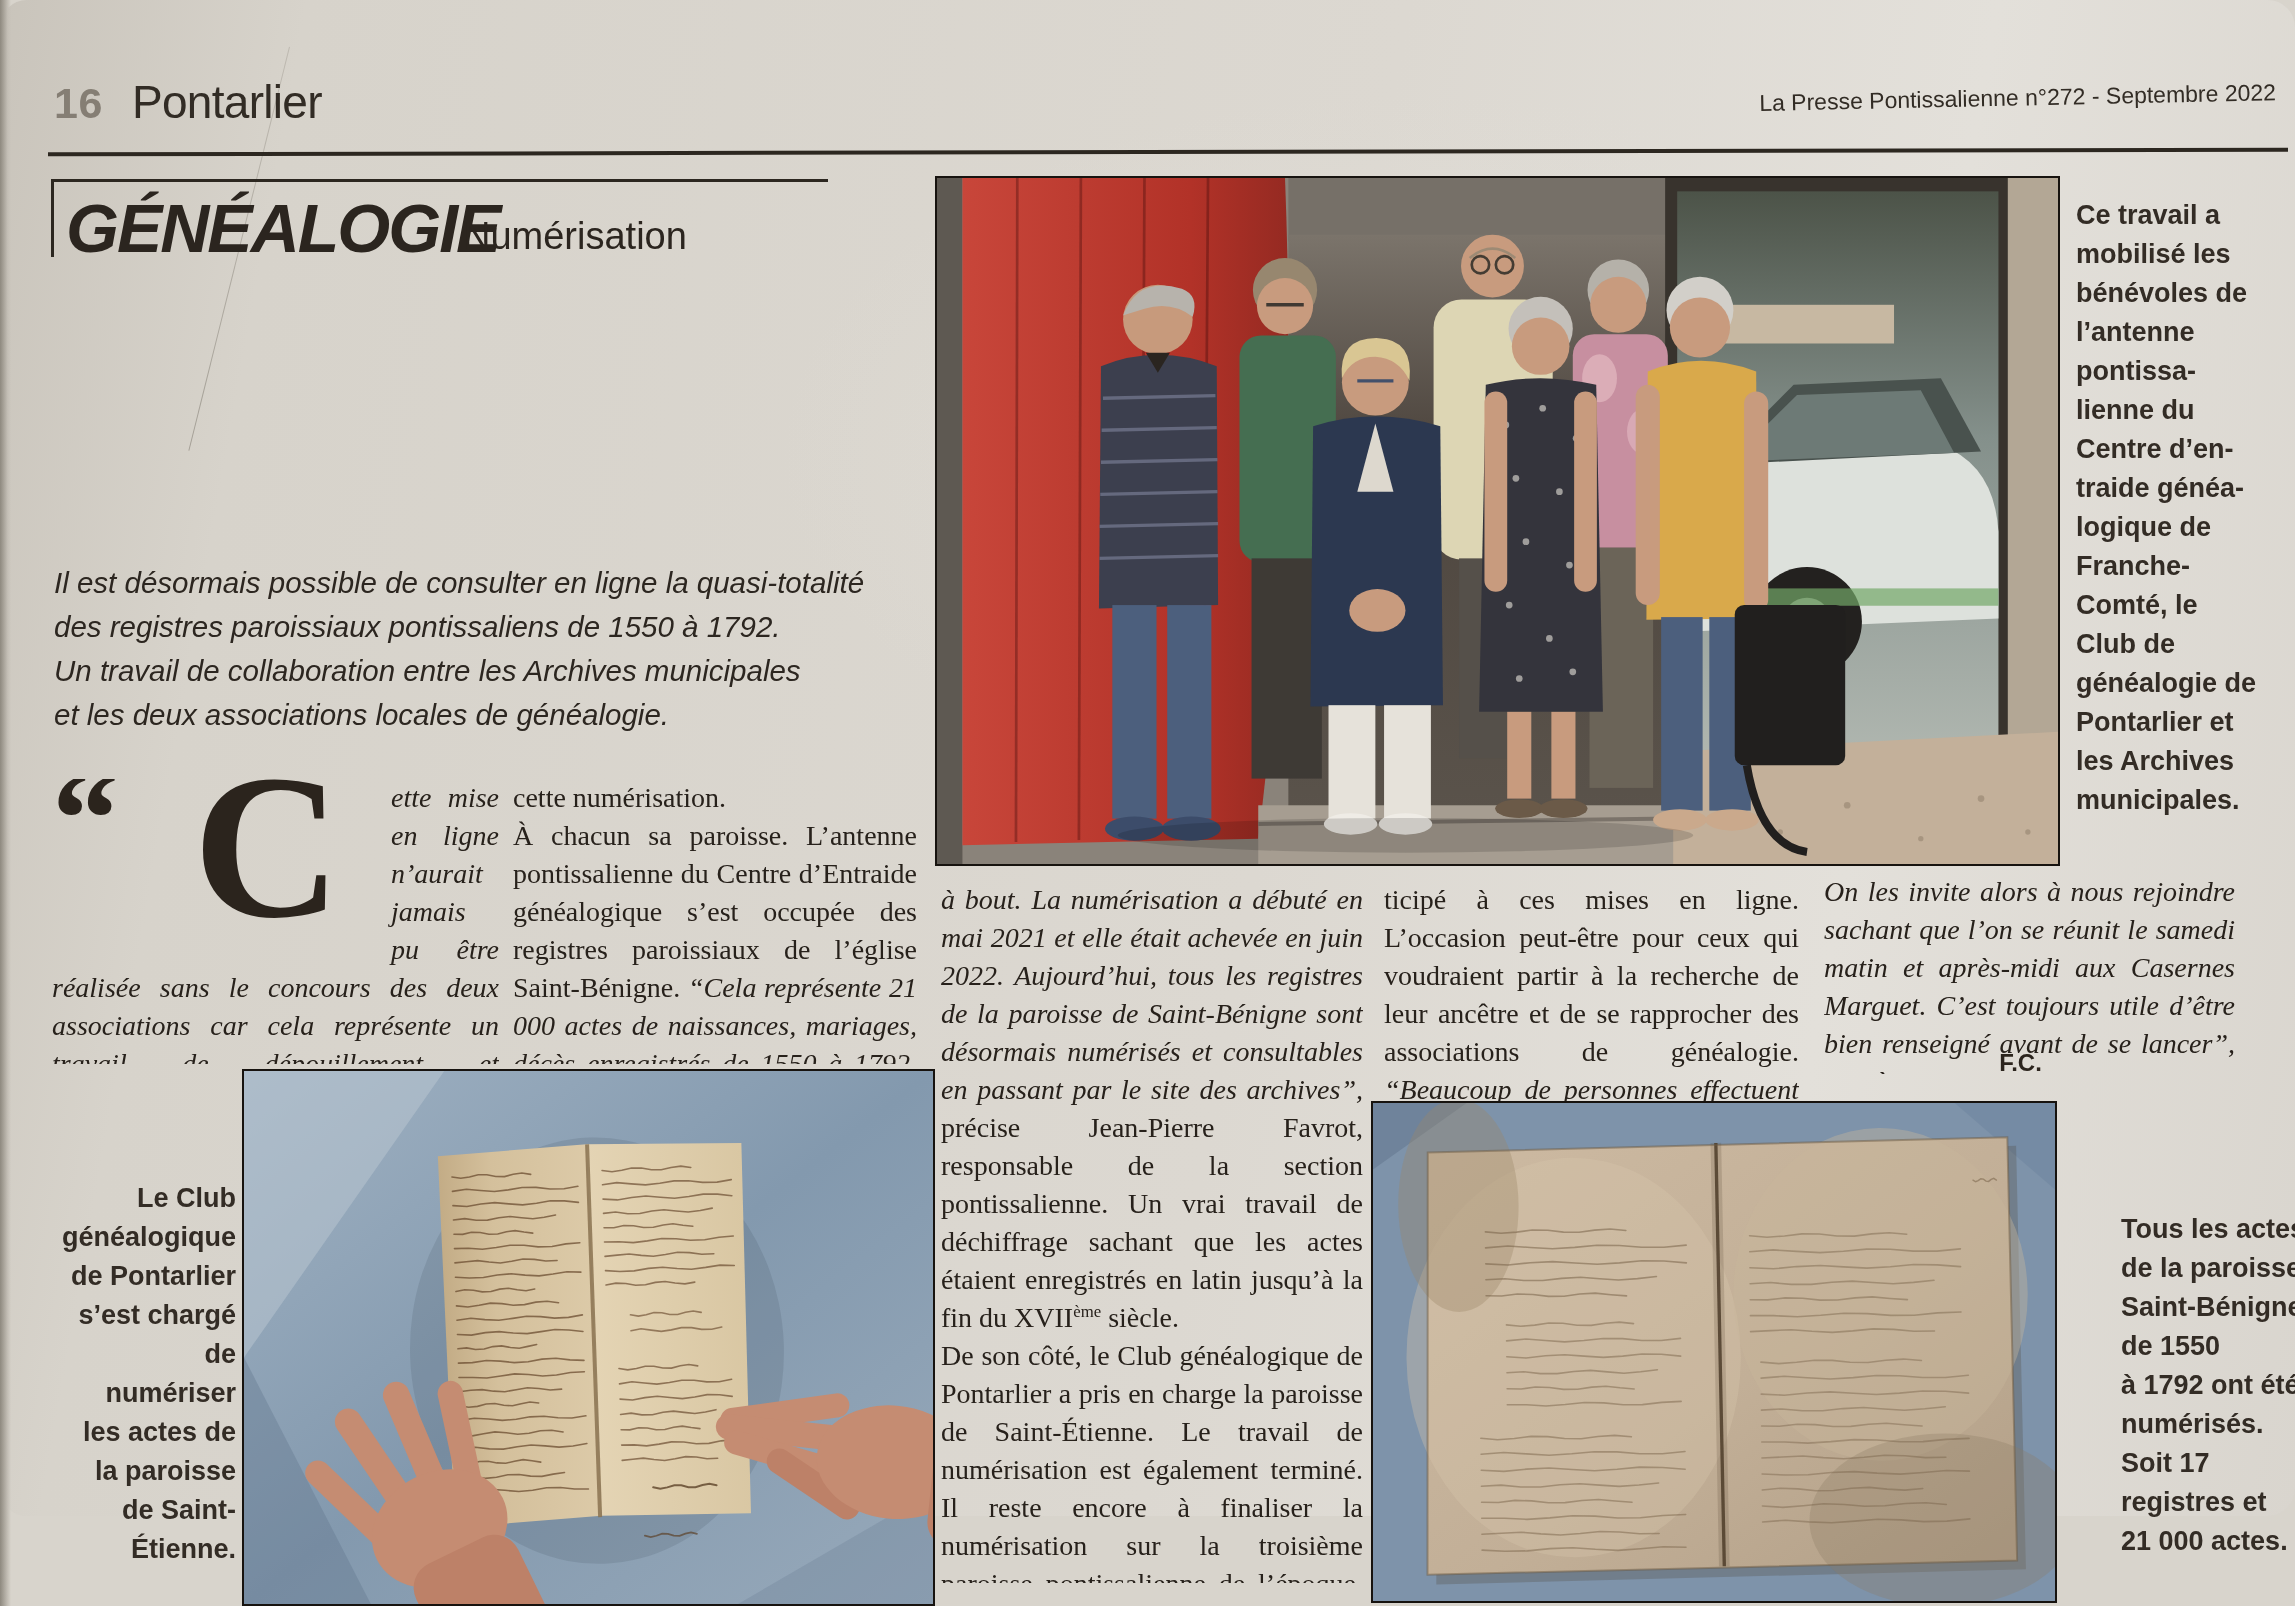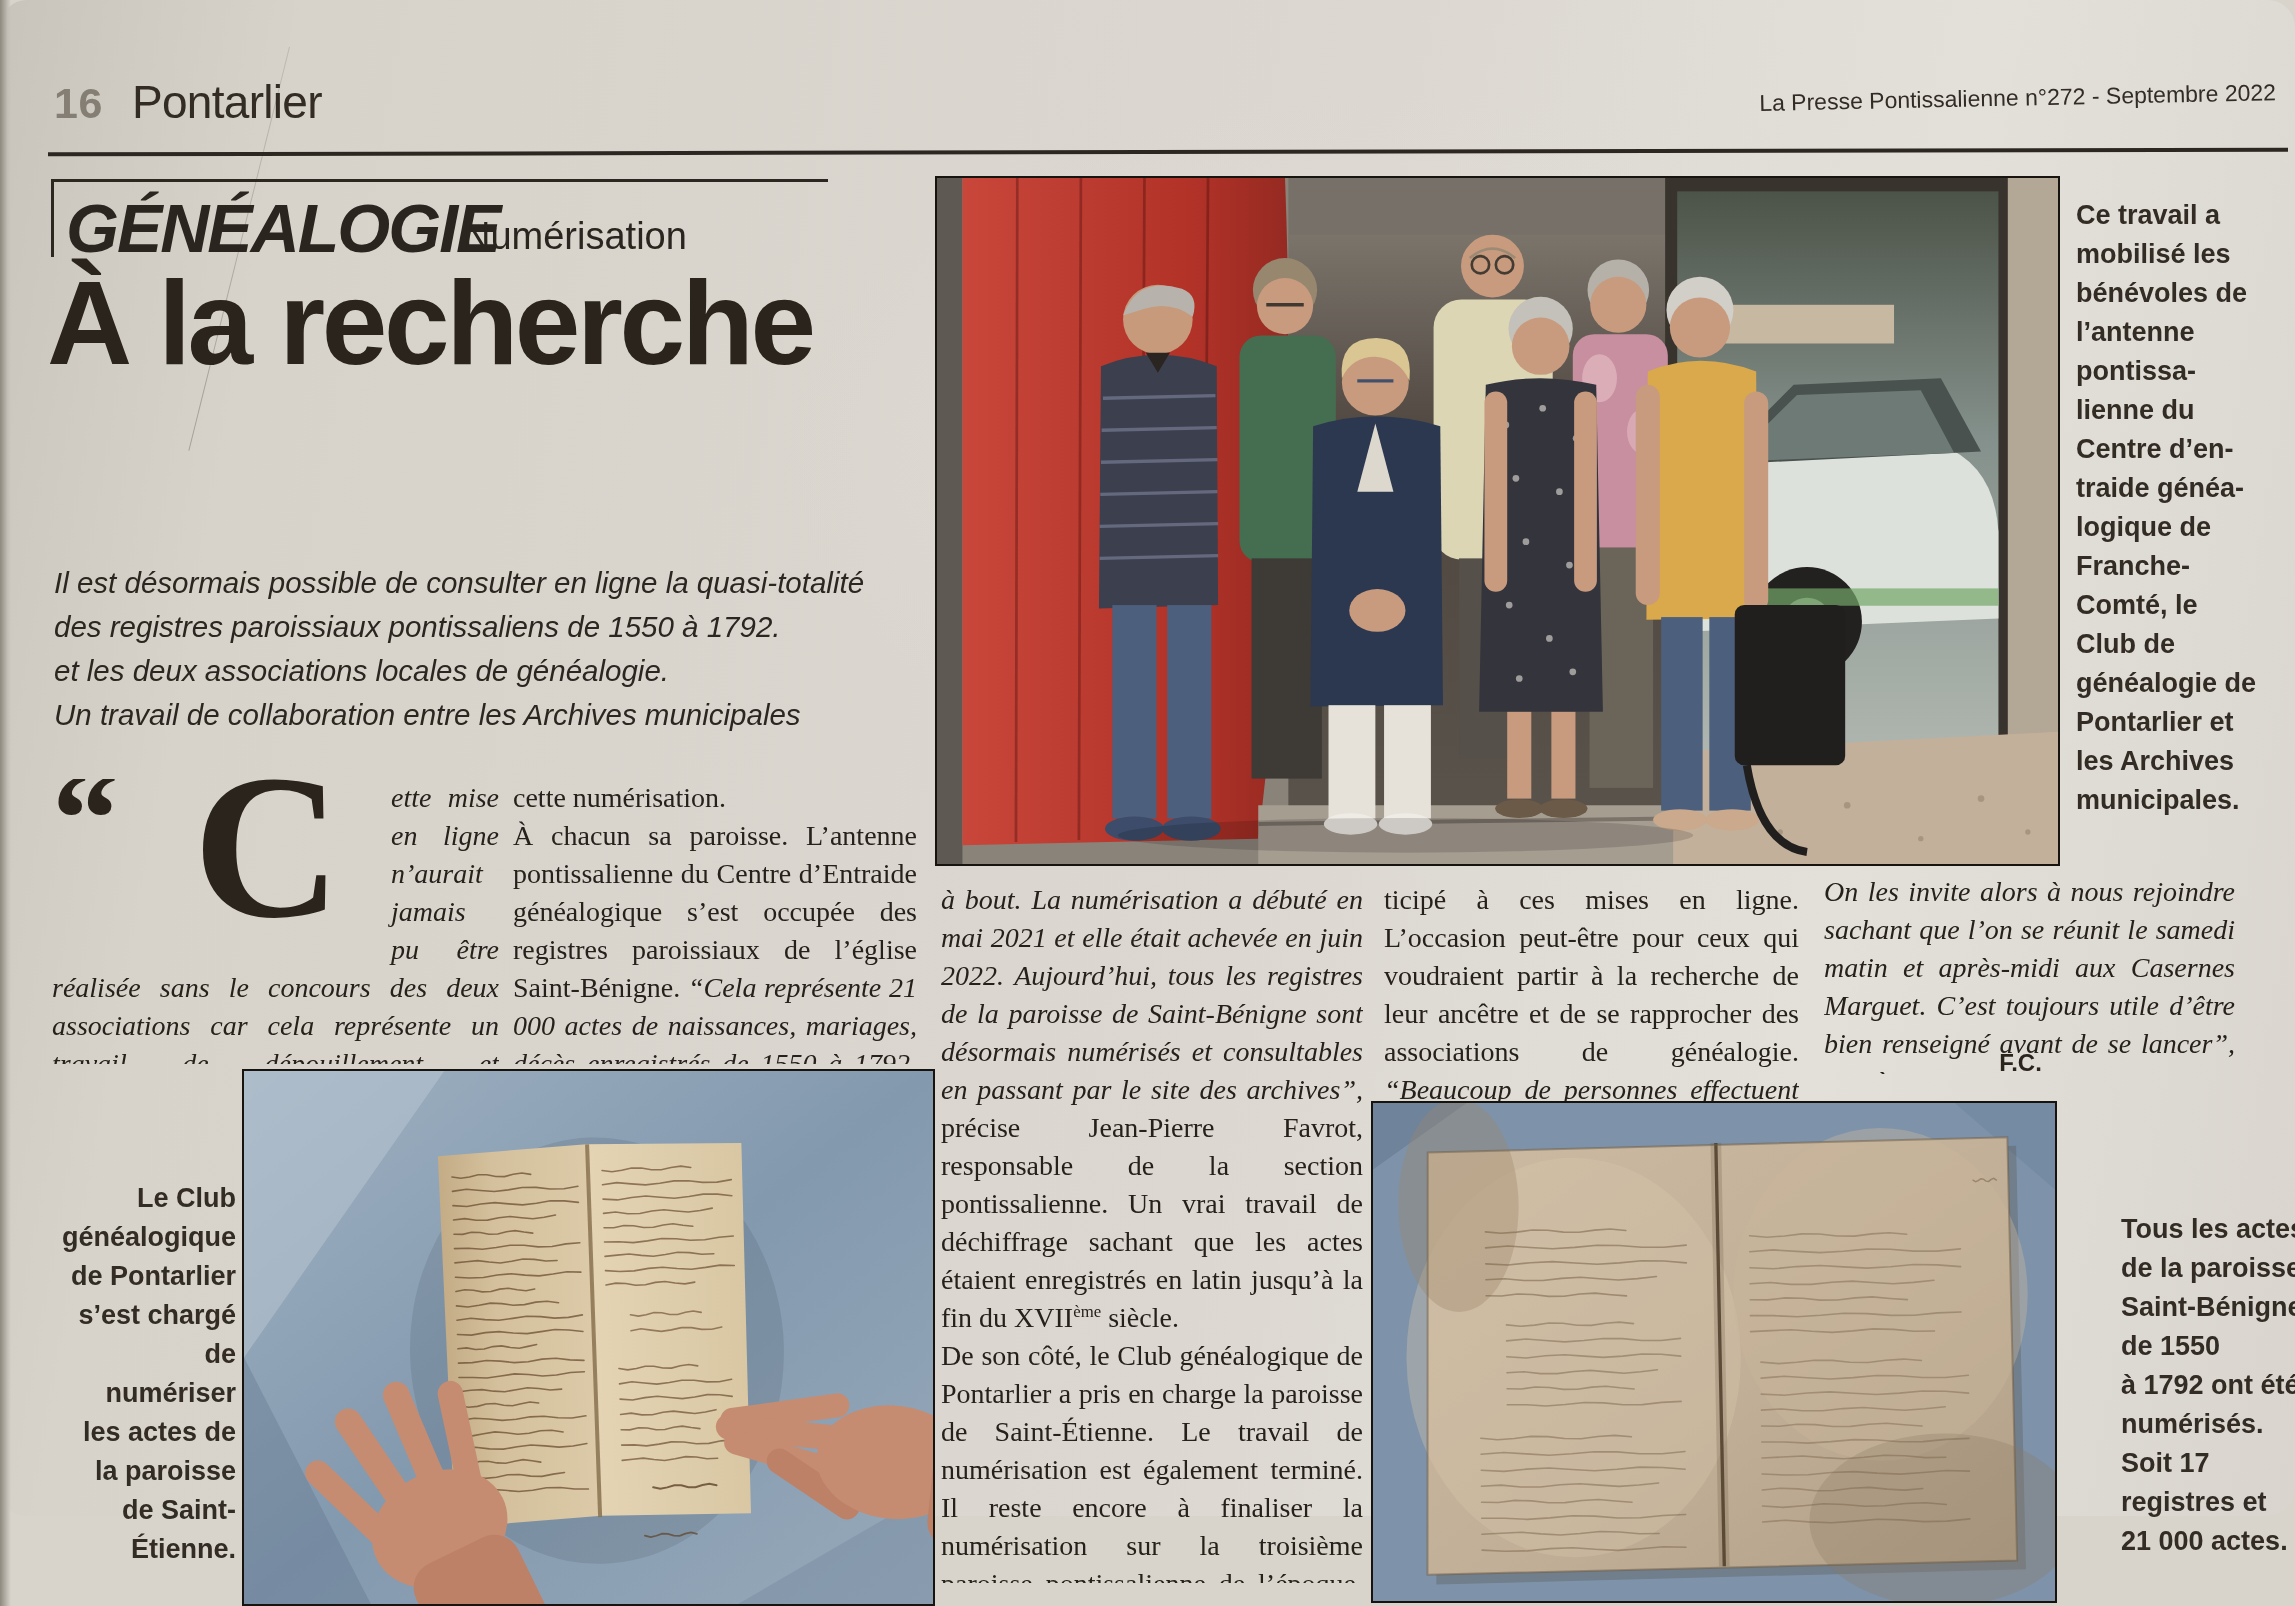--- a/index.html
+++ b/index.html
@@ -68,28 +68,27 @@
   <span class="section">Pontarlier</span>
   <div class="issue">La Presse Pontissalienne n°272 - Septembre 2022</div>
   <div class="header-rule"></div>
 
   <div class="kicker-rule-h"></div>
   <div class="kicker-rule-v"></div>
   <div class="kicker">GÉNÉALOGIE</div>
   <div class="topic">Numérisation</div>
 
   <h1 class="headline">
-    <div>À la recherche</div>
   </h1>
 
   <div class="lede">
       <div>Il est désormais possible de consulter en ligne la quasi-totalité</div>
       <div>des registres paroissiaux pontissaliens de 1550 à 1792.</div>
+      <div>Un travail de collaboration entre les Archives municipales</div>
       <div>et les deux associations locales de généalogie.</div>
-      <div>Un travail de collaboration entre les Archives municipales</div>
     </div>
 
   <figure class="photo main-photo">
     <svg viewBox="0 0 1675 1028" preserveAspectRatio="none">
       <defs>
         <linearGradient id="redg" x1="0" y1="0" x2="1" y2="0">
           <stop offset="0" stop-color="#c8463a"></stop>
             <stop offset=".7" stop-color="#b23228"></stop>
             <stop offset="1" stop-color="#952a22"></stop>
         </linearGradient>

